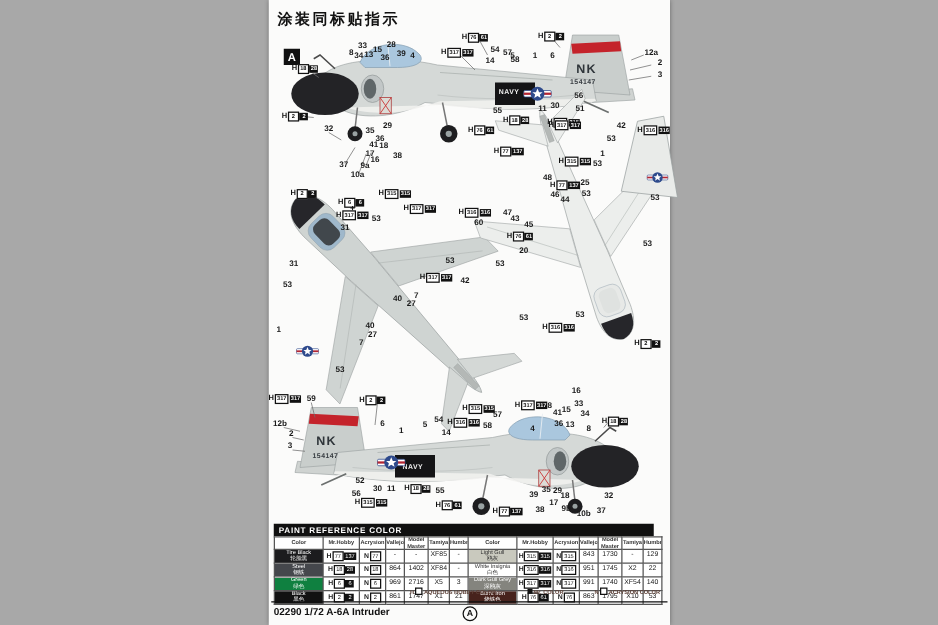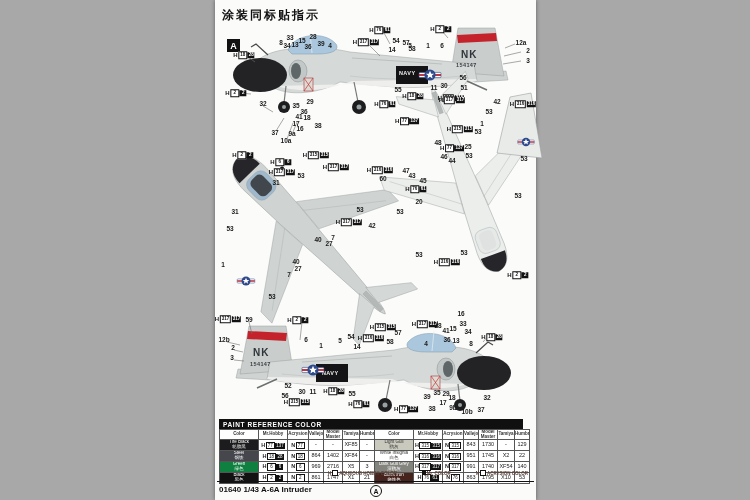--- a/index.html
+++ b/index.html
@@ -563,15 +563,15 @@
       <span>Mr. COLOR</span>
     </span>
     <span class="litem">
       <span>N</span>
         <span class="wbox small"></span>
       <span>ACRYSION COLOR</span>
     </span>
   </div>
 
   <div class="footer-rule"></div>
-  <div class="footer-text">01640 1/43 A-6A Intruder</div>
+  <div class="footer-text">02290 1/72 A-6A Intruder</div>
   <div class="page-marker">A</div>
 </div>
 
 </body></html>

